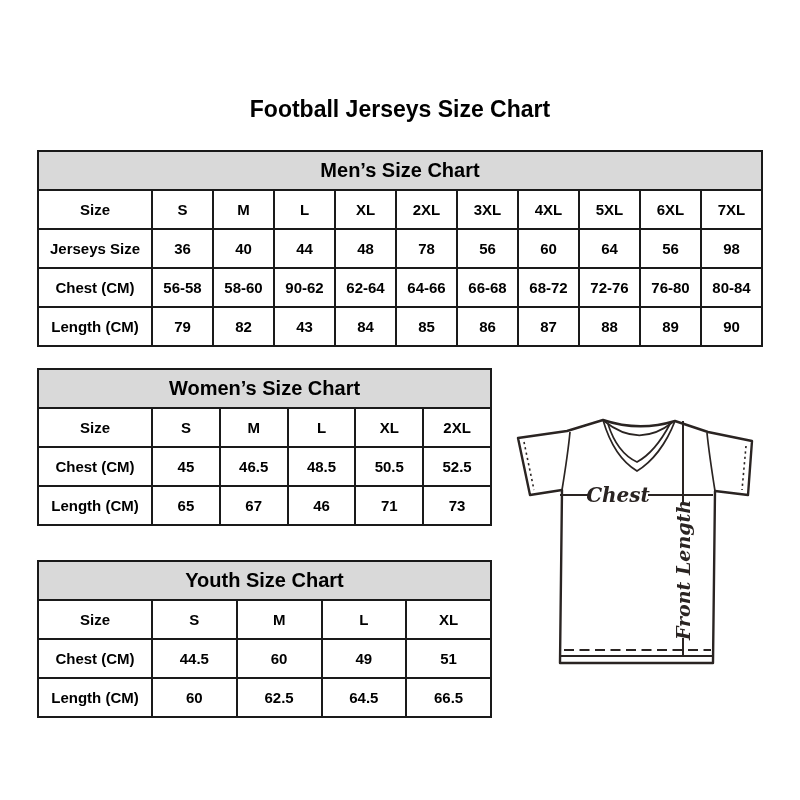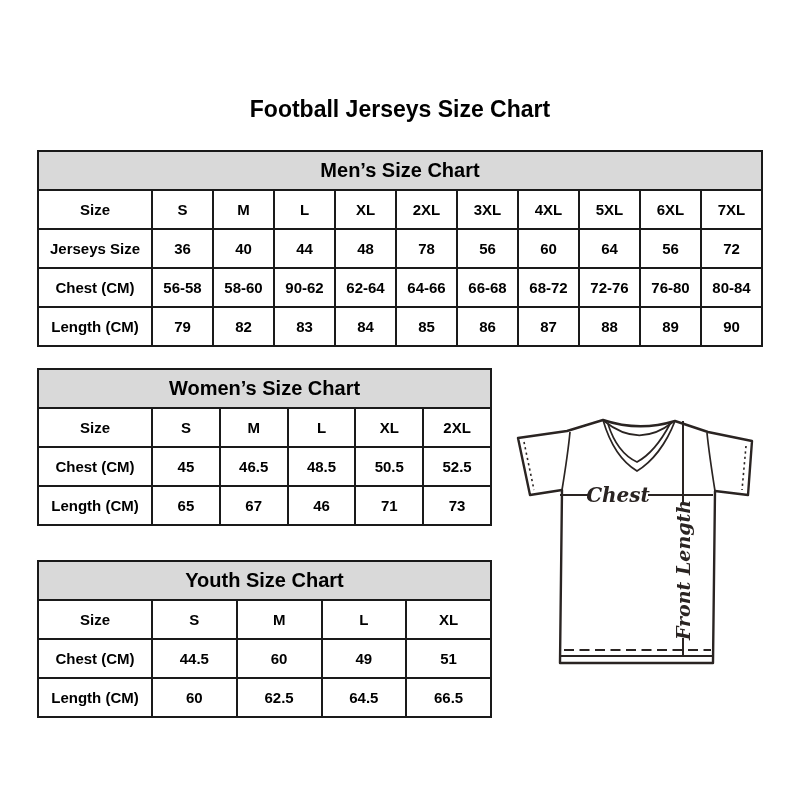--- a/index.html
+++ b/index.html
@@ -89,40 +89,40 @@
           <td>Jerseys Size</td>
           <td>36</td>
           <td>40</td>
           <td>44</td>
           <td>48</td>
           <td>78</td>
           <td>56</td>
           <td>60</td>
           <td>64</td>
           <td>56</td>
-          <td>72</td>
+          <td>98</td>
         </tr>
         <tr>
           <td>Chest (CM)</td>
           <td>56-58</td>
           <td>58-60</td>
           <td>90-62</td>
           <td>62-64</td>
           <td>64-66</td>
           <td>66-68</td>
           <td>68-72</td>
           <td>72-76</td>
           <td>76-80</td>
           <td>80-84</td>
         </tr>
         <tr>
           <td>Length (CM)</td>
           <td>79</td>
           <td>82</td>
-          <td>83</td>
+          <td>43</td>
           <td>84</td>
           <td>85</td>
           <td>86</td>
           <td>87</td>
           <td>88</td>
           <td>89</td>
           <td>90</td>
         </tr>
       </tbody>
   </table>

